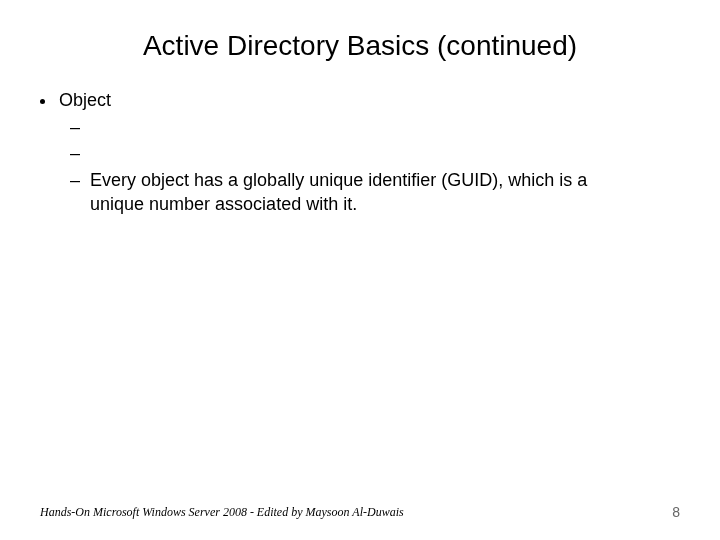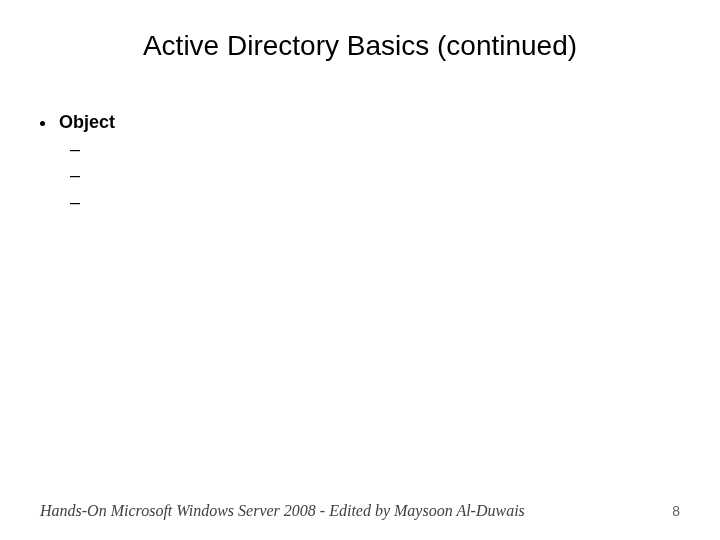--- a/index.html
+++ b/index.html
@@ -13,21 +13,21 @@
       background: #ffffff;
       font-family: Arial, Helvetica, sans-serif;
       position: relative;
       padding: 30px 0 0 0;
     }
     .title {
       font-size: 28px;
       font-weight: normal;
       color: #000;
       text-align: center;
-      margin: 0 auto 50px auto;
+      margin: 0 auto 28px auto;
       padding: 0 48px;
     }
     .content {
       padding: 0 40px 0 40px;
     }
     .bullet-item {
       display: flex;
       align-items: flex-start;
       margin-bottom: 4px;
     }
@@ -35,21 +35,21 @@
       width: 5px;
       height: 5px;
       background: #000;
       border-radius: 50%;
       margin-top: 9px;
       margin-right: 14px;
       flex-shrink: 0;
     }
     .bullet-text {
       font-size: 18px;
-      font-weight: bold;
+      font-weight: normal;
       color: #000;
     }
     .sub-list {
       padding-left: 30px;
     }
     .sub-item {
       display: flex;
       align-items: flex-start;
       margin-bottom: 2px;
       line-height: 1.35;
@@ -68,23 +68,23 @@
     .footer {
       position: absolute;
       bottom: 20px;
       left: 40px;
       right: 40px;
       display: flex;
       justify-content: space-between;
       align-items: center;
     }
     .footer-text {
-      font-size: 16px;
+      font-size: 12px;
       font-style: italic;
-      color: #404040;
+      color: #000000;
       font-family: Georgia, 'Times New Roman', serif;
     }
     .page-number {
       font-size: 14px;
       color: #666;
     }
   </style>
 </head>
 <body>
 
@@ -97,20 +97,21 @@
   </div>
   <div class="sub-list">
     <div class="sub-item">
       <span class="sub-marker">–</span>
     </div>
     <div class="sub-item">
       <span class="sub-marker">–</span>
     </div>
     <div class="sub-item">
       <span class="sub-marker">–</span>
+      <span class="sub-text">Every object has a globally unique identifier (GUID), which is a unique number associated with it.</span>
     </div>
   </div>
 </div>
 
 <div class="footer">
   <span class="footer-text">Hands-On Microsoft Windows Server 2008 - Edited by Maysoon Al-Duwais</span>
   <span class="page-number">8</span>
 </div>
 
 </body></html>

